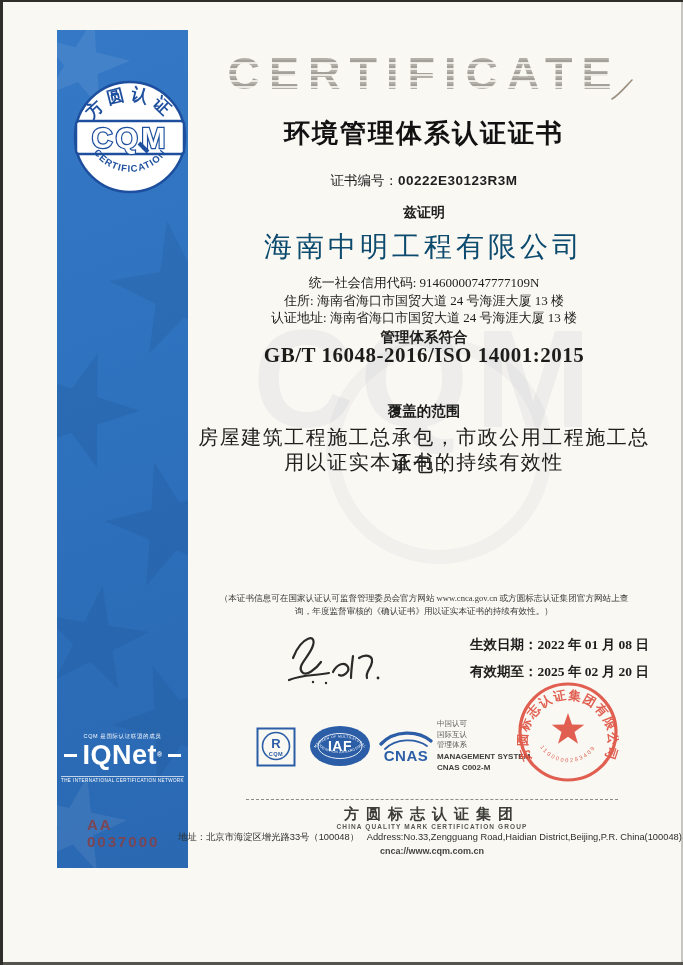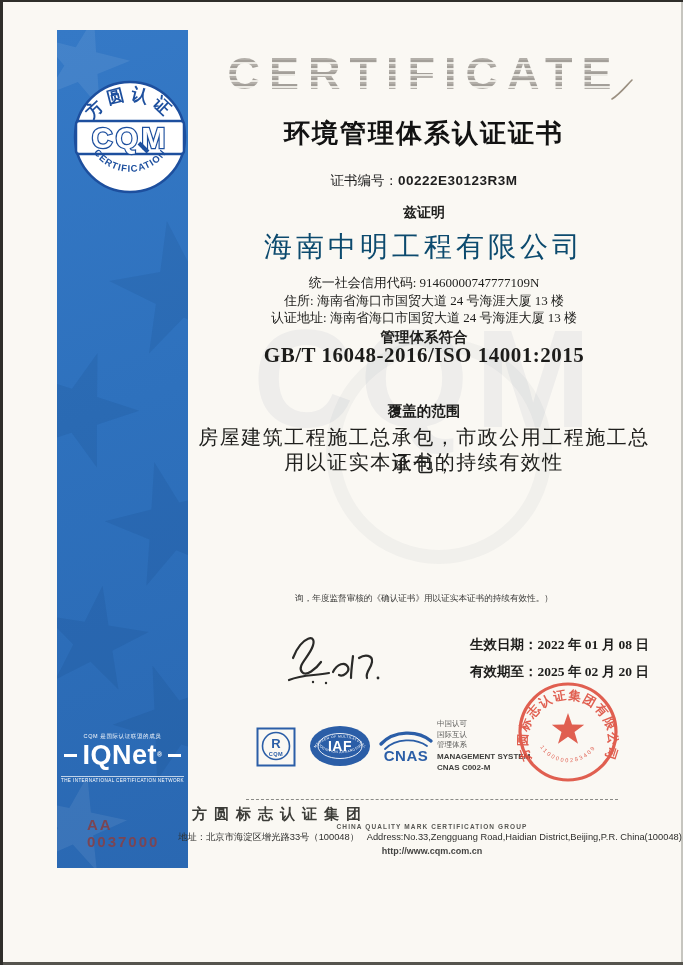--- a/index.html
+++ b/index.html
@@ -55,21 +55,21 @@
   #serial{position:absolute;left:30px;top:786px;width:100px;font-family:"Liberation Sans",sans-serif;
           font-size:15px;letter-spacing:2px;color:#7b4553;font-weight:600;}
 
   
   #cnas-info{position:absolute;left:437px;top:719px;font-family:"Liberation Sans",sans-serif;text-align:left;}
   #cnas-info .zh{font-size:7.5px;line-height:10.5px;color:#5a5a58;}
   #cnas-info .en{font-size:8px;line-height:11px;color:#3f3f3d;font-weight:700;}
 
   
   #sep{left:246px;top:799px;width:372px;border-top:1.5px dashed #8a8a86;}
-  #group-cn{left:192px;top:805px;width:480px;font-size:15px;font-weight:700;letter-spacing:7px;color:#3c3c38;}
+  #group-cn{left:192px;top:805px;width:480px;text-align:center;font-size:15px;font-weight:700;letter-spacing:7px;color:#3c3c38;}
   #group-en{left:192px;top:823px;width:480px;text-align:center;font-family:"Liberation Sans",sans-serif;
             font-size:6.5px;font-weight:700;letter-spacing:1.1px;color:#565652;}
   #footer-addr{left:170px;top:831px;width:520px;text-align:center;font-family:"Liberation Sans",sans-serif;
                font-size:9.3px;color:#2e2e2c;}
   #website{left:192px;top:846px;width:480px;text-align:center;font-family:"Liberation Sans",sans-serif;
            font-size:9px;font-weight:700;color:#444442;}
 
   svg text{font-family:"Liberation Sans",sans-serif;}
   .serif-svg{font-family:"Liberation Serif",serif;}
 </style>
@@ -135,20 +135,21 @@
   <div class="cx" id="credit">统一社会信用代码: 91460000747777109N</div>
   <div class="cx" id="addr1">住所: 海南省海口市国贸大道 24 号海涯大厦 13 楼</div>
   <div class="cx" id="addr2">认证地址: 海南省海口市国贸大道 24 号海涯大厦 13 楼</div>
   <div class="cx" id="conform">管理体系符合</div>
   <div class="cx" id="standard">GB/T 16048-2016/ISO 14001:2015</div>
   <div class="cx" id="scopetitle">覆盖的范围</div>
   <div class="cx" id="scope1">房屋建筑工程施工总承包，市政公用工程施工总承包，</div>
   <div class="cx" id="scope2">用以证实本证书的持续有效性</div>
 
   <div class="cx" id="note">
+    <div>（本证书信息可在国家认证认可监督管理委员会官方网站 www.cnca.gov.cn 或方圆标志认证集团官方网站上查</div>
     <div>询，年度监督审核的《确认证书》用以证实本证书的持续有效性。）</div>
   </div>
 
   <svg class="abs" style="left:285px;top:628px;" width="105" height="58" viewBox="0 0 105 58">
     <g stroke="#2a2a28" stroke-width="2.2" fill="none" stroke-linecap="round">
       <path d="M 8,30 C 16,8 34,4 27,20 C 22,31 12,38 17,44 C 21,49 31,41 36,34"></path>
       <path d="M 4,52 C 18,46 30,48 44,45"></path>
       <path d="M 48,44 C 52,36 60,33 63,39 C 65,44 58,49 54,47"></path>
       <path d="M 68,28 C 67,36 66,44 66,50"></path>
       <path d="M 74,30 C 80,26 88,27 87,34 C 86,41 80,44 82,50"></path>
@@ -215,15 +216,15 @@
     </text>
   </svg>
 
   <div class="abs" id="sep"></div>
   <div class="abs" id="group-cn">方圆标志认证集团</div>
   <div class="abs" id="group-en">CHINA QUALITY MARK CERTIFICATION GROUP</div>
   <div class="abs" id="footer-addr">
     <span>地址：北京市海淀区增光路33号（100048）</span>&nbsp;&nbsp;
     <span>Address:No.33,Zengguang Road,Haidian District,Beijing,P.R. China(100048)</span>
   </div>
-  <div class="abs" id="website">http://www.cqm.com.cn</div>
+  <div class="abs" id="website">cnca://www.cqm.com.cn</div>
 
 </div>
 
 </body></html>

